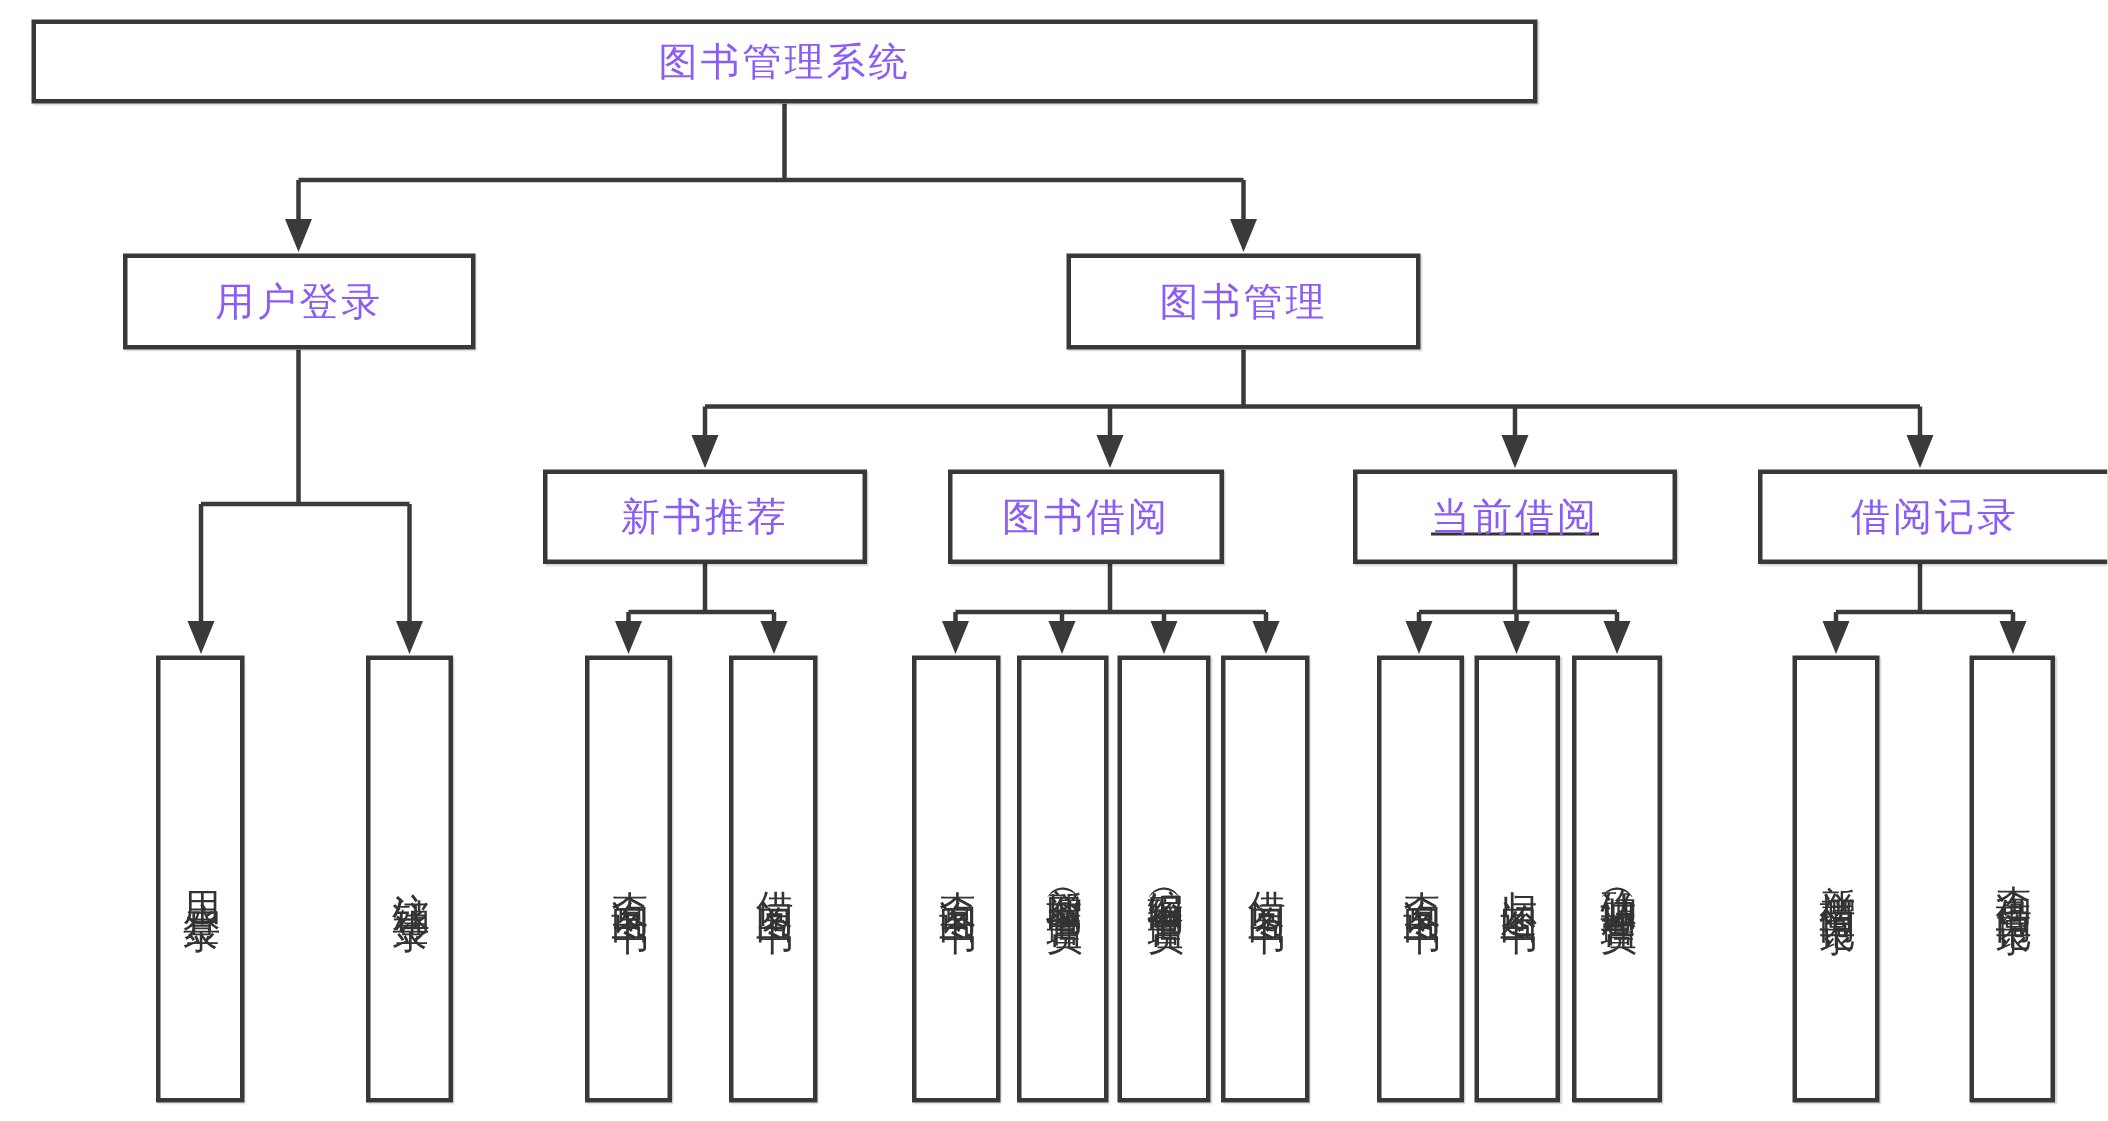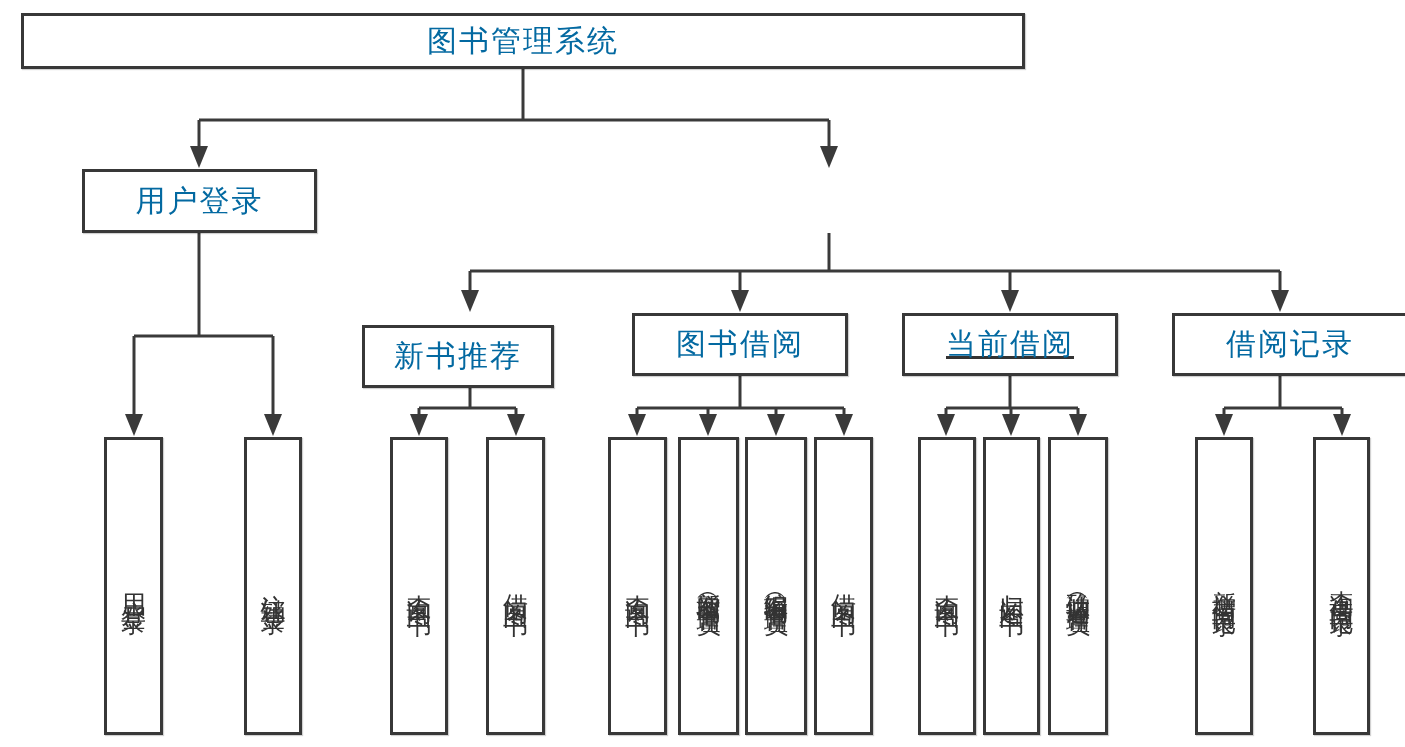--- a/index.html
+++ b/index.html
@@ -25,24 +25,24 @@
     box-sizing: border-box;
     background: #ffffff;
     border: 3px solid #383838;
     display: flex;
     align-items: center;
     justify-content: center;
     color: #333333;
     box-shadow: 1px 1px 1px rgba(0,0,0,0.18);
   }
   .h-label {
-    font-size: 30px;
+    font-size: 26px;
     letter-spacing: 2px;
     white-space: nowrap;
-    color: #0369a1;
+    color: #8b5cf6;
   }
   .v-label {
     writing-mode: vertical-rl;
     text-orientation: mixed;
     font-size: 25px;
     line-height: 1;
     letter-spacing: 6px;
     color: #333333;
     white-space: nowrap;
   }
@@ -135,25 +135,28 @@
     </g>
   </svg>
 
   <div class="box" style="left:21px; top:13px; width:1004px; height:56px;">
     <span class="h-label">图书管理系统</span>
   </div>
 
   <div class="box" style="left:82px; top:169px; width:235px; height:64px;">
     <span class="h-label">用户登录</span>
   </div>
-
-  <div class="box" style="left:362px; top:313px; width:192px; height:63px;margin-top:12px;">
+  <div class="box" style="left:711px; top:169px; width:236px; height:64px;">
+    <span class="h-label">图书管理</span>
+  </div>
+
+  <div class="box" style="left:362px; top:313px; width:216px; height:63px;">
     <span class="h-label">新书推荐</span>
   </div>
-  <div class="box" style="left:632px; top:313px; width:216px; height:63px;">
+  <div class="box" style="left:632px; top:313px; width:184px; height:63px;">
     <span class="h-label">图书借阅</span>
   </div>
   <div class="box" style="left:902px; top:313px; width:216px; height:63px;text-decoration:underline;">
     <span class="h-label">当前借阅</span>
   </div>
   <div class="box" style="left:1172px; top:313px; width:236px; height:63px;">
     <span class="h-label">借阅记录</span>
   </div>
 
   <div class="box" style="left:104px; top:437px; width:59px; height:298px;">

